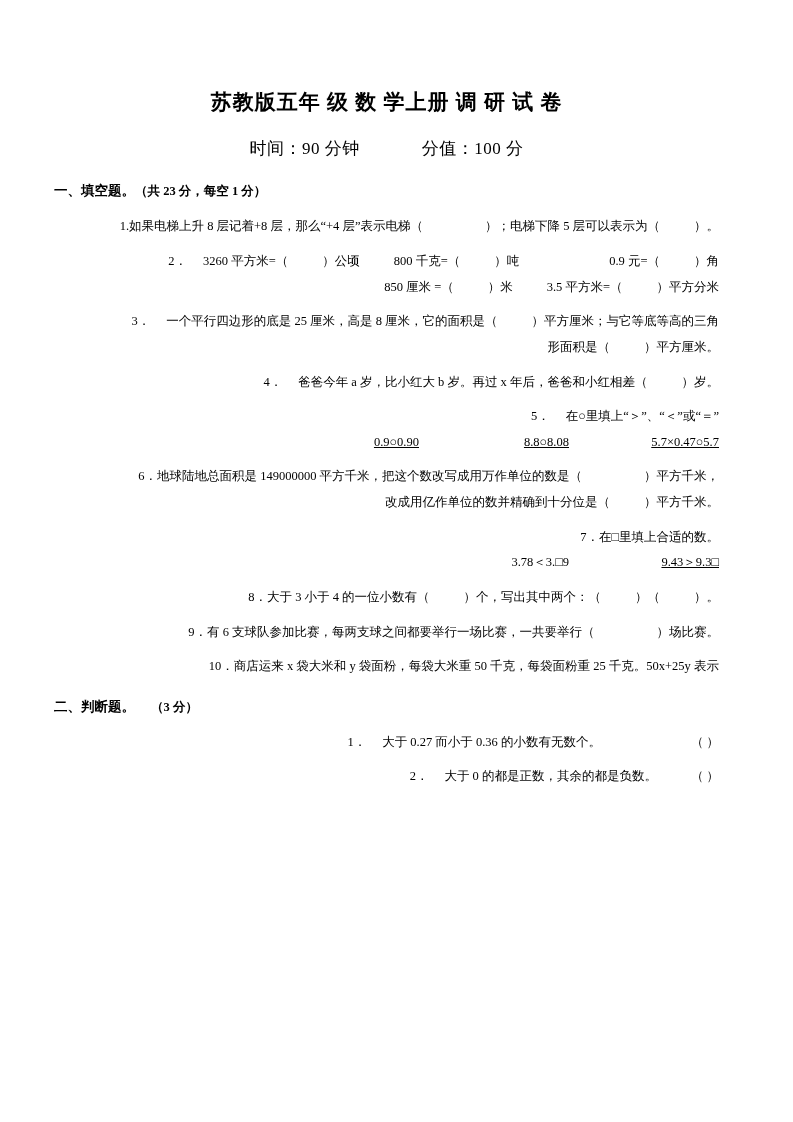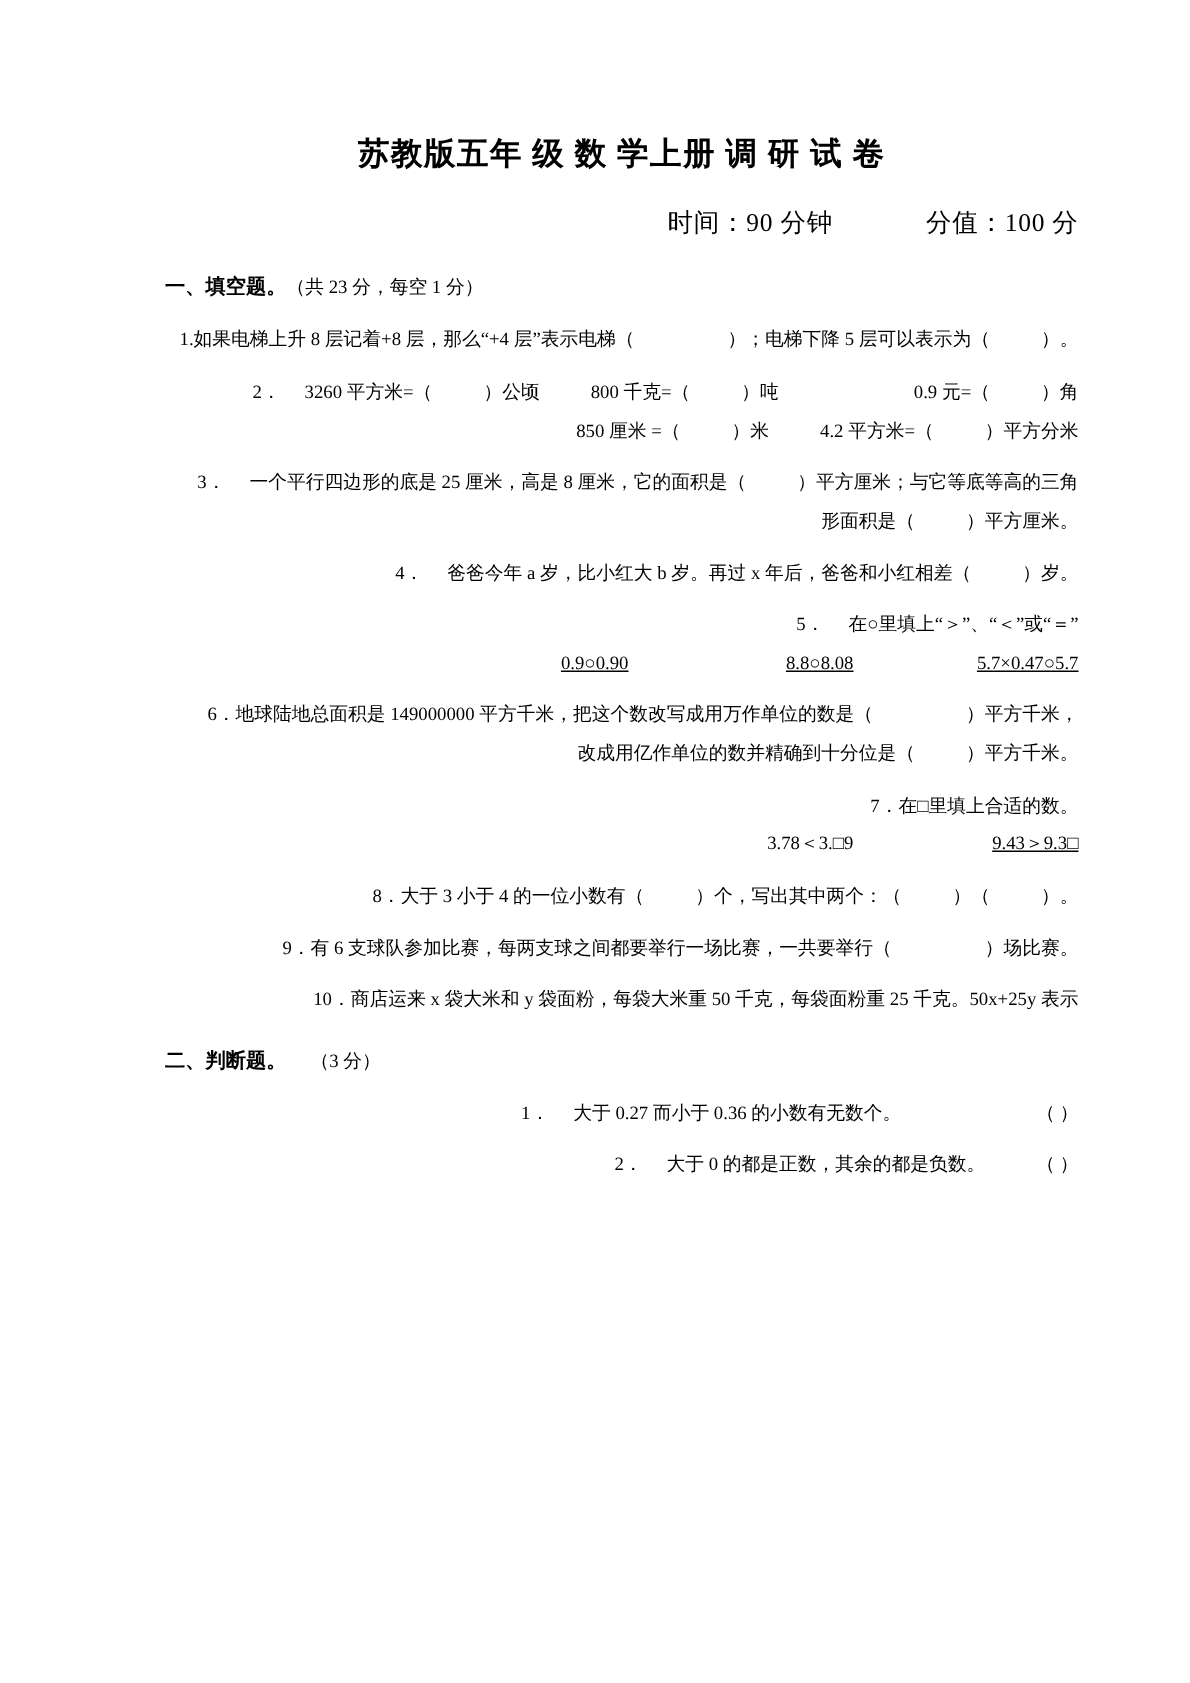--- a/index.html
+++ b/index.html
@@ -11,48 +11,48 @@
     width: 793px;
     height: 1122px;
     font-family: "Liberation Serif", "DejaVu Serif", serif;
     color: #000000;
     position: relative;
   }
   .page {
     width: 789px;
     height: 1122px;
     box-sizing: border-box;
-    padding: 88px 70px 40px 110px;
+    padding: 88px 70px 40px 54px;
     position: relative;
   }
   .doc-title {
     text-align: center;
     font-size: 21px;
     font-weight: bold;
     letter-spacing: 1px;
     margin: 0 0 20px 0;
     line-height: 1.4;
   }
   .doc-subtitle {
-    text-align: right;
+    text-align: center;
     font-size: 17px;
     margin: 0 0 22px 0;
     letter-spacing: 0.5px;
   }
   .doc-subtitle .gap {
     display: inline-block;
     width: 62px;
   }
   .section-head {
     font-size: 13.5px;
     font-weight: bold;
     margin: 18px 0 14px 0;
   }
   .section-head .normal {
-    font-weight: normal;
+    font-weight: bold;
     font-size: 12.5px;
   }
   .q {
     font-size: 12.5px;
     line-height: 2.05;
     margin: 0 0 9px 0;
     text-align: right;
   }
   .q .line2 {
     display: block;
@@ -93,21 +93,21 @@
   <div class="section-head">
     <span>一、填空题。</span><span class="normal">（共 23 分，每空 1 分）</span>
   </div>
 
   <div class="q">
     <span>1.</span><span>如果电梯上升 8 层记着+8 层，那么“+4 层”表示电梯（</span><span class="sp-lg"></span><span>）；电梯下降 5 层可以表示为（</span><span class="sp-md"></span><span>）。</span>
   </div>
 
   <div class="q">
     <span>2．</span><span class="sp-sm"></span><span>3260 平方米=（</span><span class="sp-md"></span><span>）公顷</span><span class="sp-md"></span><span>800 千克=（</span><span class="sp-md"></span><span>）吨</span><span class="sp-xl"></span><span>0.9 元=（</span><span class="sp-md"></span><span>）角</span>
-    <span class="line2"><span class="indent-lg"></span><span>850 厘米  =（</span><span class="sp-md"></span><span>）米</span><span class="sp-md"></span><span>4.2 平方米=（</span><span class="sp-md"></span><span>）平方分米</span></span>
+    <span class="line2"><span class="indent-lg"></span><span>850 厘米  =（</span><span class="sp-md"></span><span>）米</span><span class="sp-md"></span><span>3.5 平方米=（</span><span class="sp-md"></span><span>）平方分米</span></span>
   </div>
 
   <div class="q">
     <span>3．</span><span class="sp-sm"></span><span>一个平行四边形的底是 25 厘米，高是 8 厘米，它的面积是（</span><span class="sp-md"></span><span>）平方厘米；与它等底等高的三角</span>
     <span class="line2"><span>形面积是（</span><span class="sp-md"></span><span>）平方厘米。</span></span>
   </div>
 
   <div class="q">
     <span>4．</span><span class="sp-sm"></span><span>爸爸今年 a 岁，比小红大 b 岁。再过 x 年后，爸爸和小红相差（</span><span class="sp-md"></span><span>）岁。</span>
   </div>

